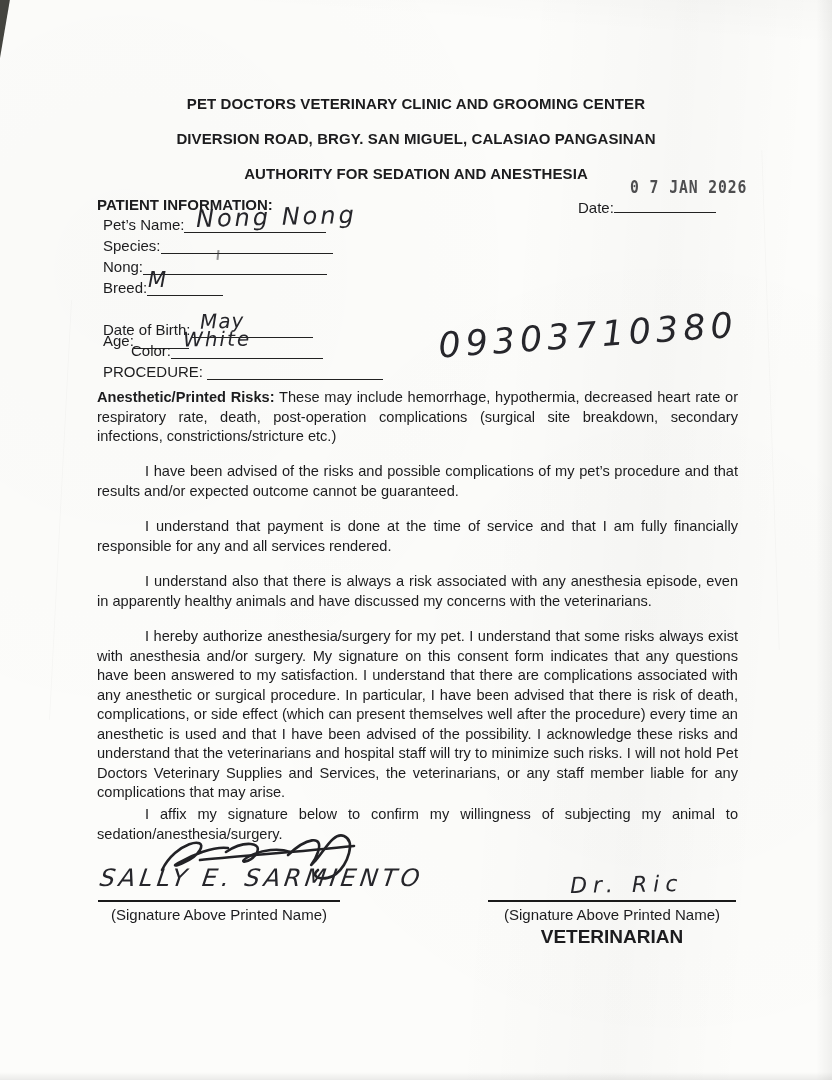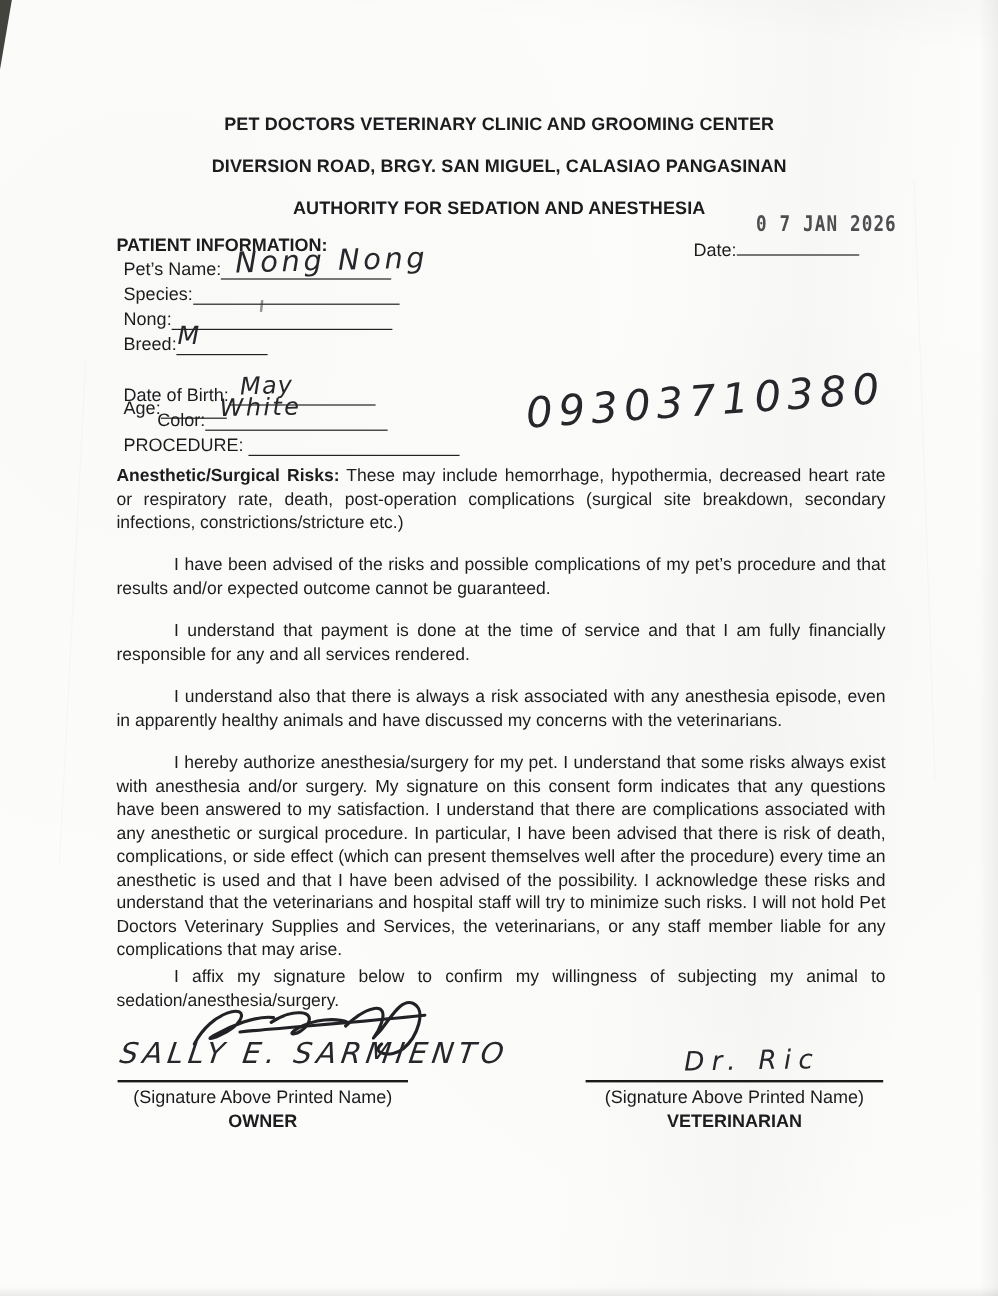--- a/index.html
+++ b/index.html
@@ -56,21 +56,21 @@
   .b{font-weight:bold;}
 
   .sig-script{position:absolute;left:148px;top:830px;}
   .hw-owner-name{left:100px;top:864px;font-size:24px;letter-spacing:4px;transform:skewX(-8deg);}
   .sig-line-owner{position:absolute;left:98px;top:900px;width:242px;border-bottom:2px solid #1a1a1a;}
   .sig-cap-owner{position:absolute;left:98px;top:906px;width:242px;text-align:center;font-size:15px;}
   .sig-role-owner{position:absolute;left:98px;top:926px;width:242px;text-align:center;font-size:15px;font-weight:bold;}
   .hw-vet-name{left:570px;top:872px;font-size:22px;letter-spacing:6px;transform:rotate(-1deg);}
   .sig-line-vet{position:absolute;left:488px;top:900px;width:248px;border-bottom:2px solid #1a1a1a;}
   .sig-cap-vet{position:absolute;left:488px;top:906px;width:248px;text-align:center;font-size:15px;}
-  .sig-role-vet{position:absolute;left:488px;top:926px;width:248px;text-align:center;font-size:15px;font-weight:bold;}
+  .sig-role-vet{position:absolute;left:488px;top:926px;width:248px;text-align:center;font-size:19px;font-weight:bold;}
 </style>
 </head>
 <body>
 
 <div class="paper">
 
   <div class="corner-dark"></div>
 
   <div class="edge-right"></div>
   <div class="edge-bottom"></div>
@@ -113,39 +113,38 @@
     <span>PROCEDURE:</span>&nbsp;<span class="uline" style="width:176px;"></span>
   </div>
   <div class="stray-mark"></div>
 
   <div class="hw hand hw-petname">Nong Nong</div>
   <div class="hw hand hw-gender">M</div>
   <div class="hw hand hw-dob">May</div>
   <div class="hw hand hw-color">White</div>
   <div class="hw hand hw-phone">09303710380</div>
 
-  <p class="para" style="top:388px;"><span class="b">Anesthetic/Surgical Risks:</span> <span>These may include hemorrhage, hypothermia, decreased heart rate or respiratory rate, death, post-operation complications (surgical site breakdown, secondary infections, constrictions/stricture etc.)</span></p>
+  <p class="para" style="top:388px;"><span class="b">Anesthetic/Printed Risks:</span> <span>These may include hemorrhage, hypothermia, decreased heart rate or respiratory rate, death, post-operation complications (surgical site breakdown, secondary infections, constrictions/stricture etc.)</span></p>
 
   <p class="para indent" style="top:462px;">I have been advised of the risks and possible complications of my pet’s procedure and that results and/or expected outcome cannot be guaranteed.</p>
   <p class="para indent" style="top:572px;">I understand also that there is always a risk associated with any anesthesia episode, even in apparently healthy animals and have discussed my concerns with the veterinarians.</p>
   <p class="para indent" style="top:517px;">I understand that payment is done at the time of service and that I am fully financially responsible for any and all services rendered.</p>
   <p class="para indent" style="top:627px;">I hereby authorize anesthesia/surgery for my pet. I understand that some risks always exist with anesthesia and/or surgery. My signature on this consent form indicates that any questions have been answered to my satisfaction. I understand that there are complications associated with any anesthetic or surgical procedure. In particular, I have been advised that there is risk of death, complications, or side effect (which can present themselves well after the procedure) every time an anesthetic is used and that I have been advised of the possibility. I acknowledge these risks and understand that the veterinarians and hospital staff will try to minimize such risks. I will not hold Pet Doctors Veterinary Supplies and Services, the veterinarians, or any staff member liable for any complications that may arise.</p>
   <p class="para indent" style="top:805px;">I affix my signature below to confirm my willingness of subjecting my animal to sedation/anesthesia/surgery.</p>
 
   <svg class="sig-script" width="230" height="58" viewBox="0 0 230 58">
     <g fill="none" stroke="#222226" stroke-width="2.6" stroke-linecap="round">
       <path d="M14,40 C28,12 60,6 52,20 C46,31 18,40 30,33 C44,25 66,16 80,18"></path>
       <path d="M78,22 C96,10 116,12 108,24 C102,33 88,34 100,27 C114,19 132,18 142,22"></path>
       <path d="M140,25 C158,8 176,4 170,22 C166,34 158,40 168,30 C178,18 186,2 196,6 C208,11 200,34 188,44 C178,52 160,48 170,40"></path>
       <path d="M52,30 C90,26 150,22 206,16"></path>
     </g>
   </svg>
   <div class="hw hand hw-owner-name">SALLY E. SARMIENTO</div>
   <div class="sig-line-owner"></div>
   <div class="sig-cap-owner">(Signature Above Printed Name)</div>
-  <div class="sig-role-owner">OWNER</div>
 
   <div class="hw hand hw-vet-name">Dr.  Ric</div>
   <div class="sig-line-vet"></div>
   <div class="sig-cap-vet">(Signature Above Printed Name)</div>
   <div class="sig-role-vet">VETERINARIAN</div>
 
 </div>
 
 </body></html>

